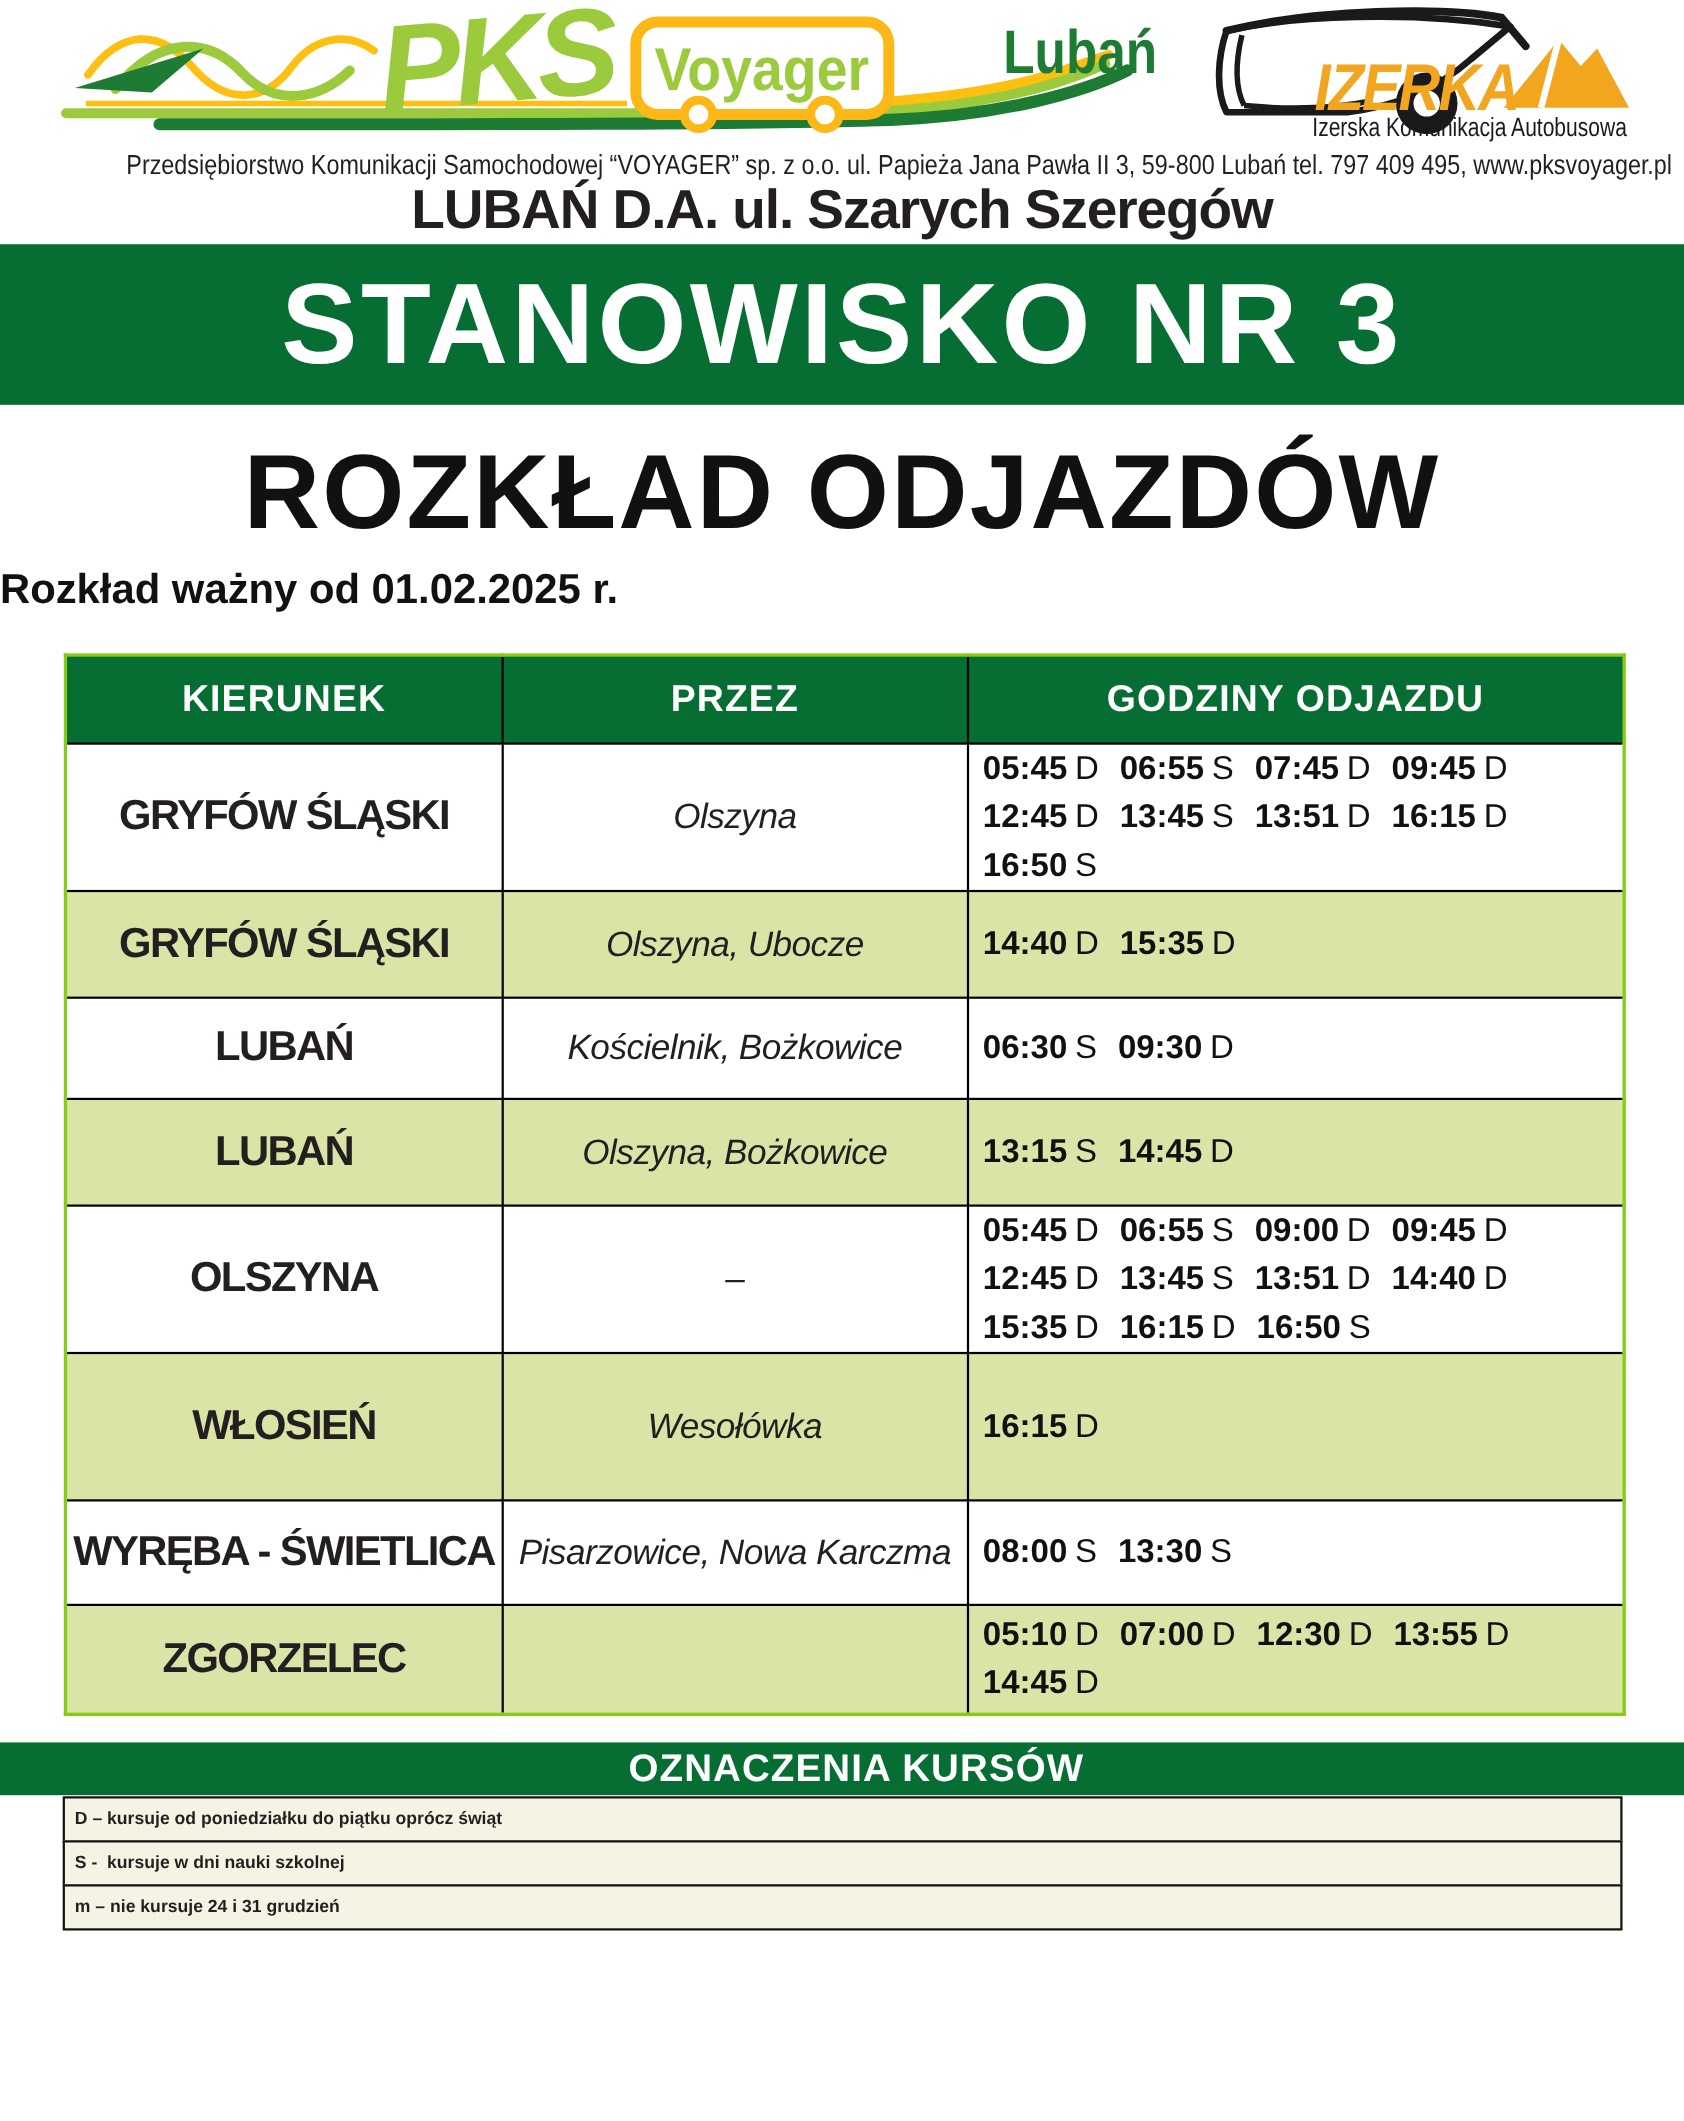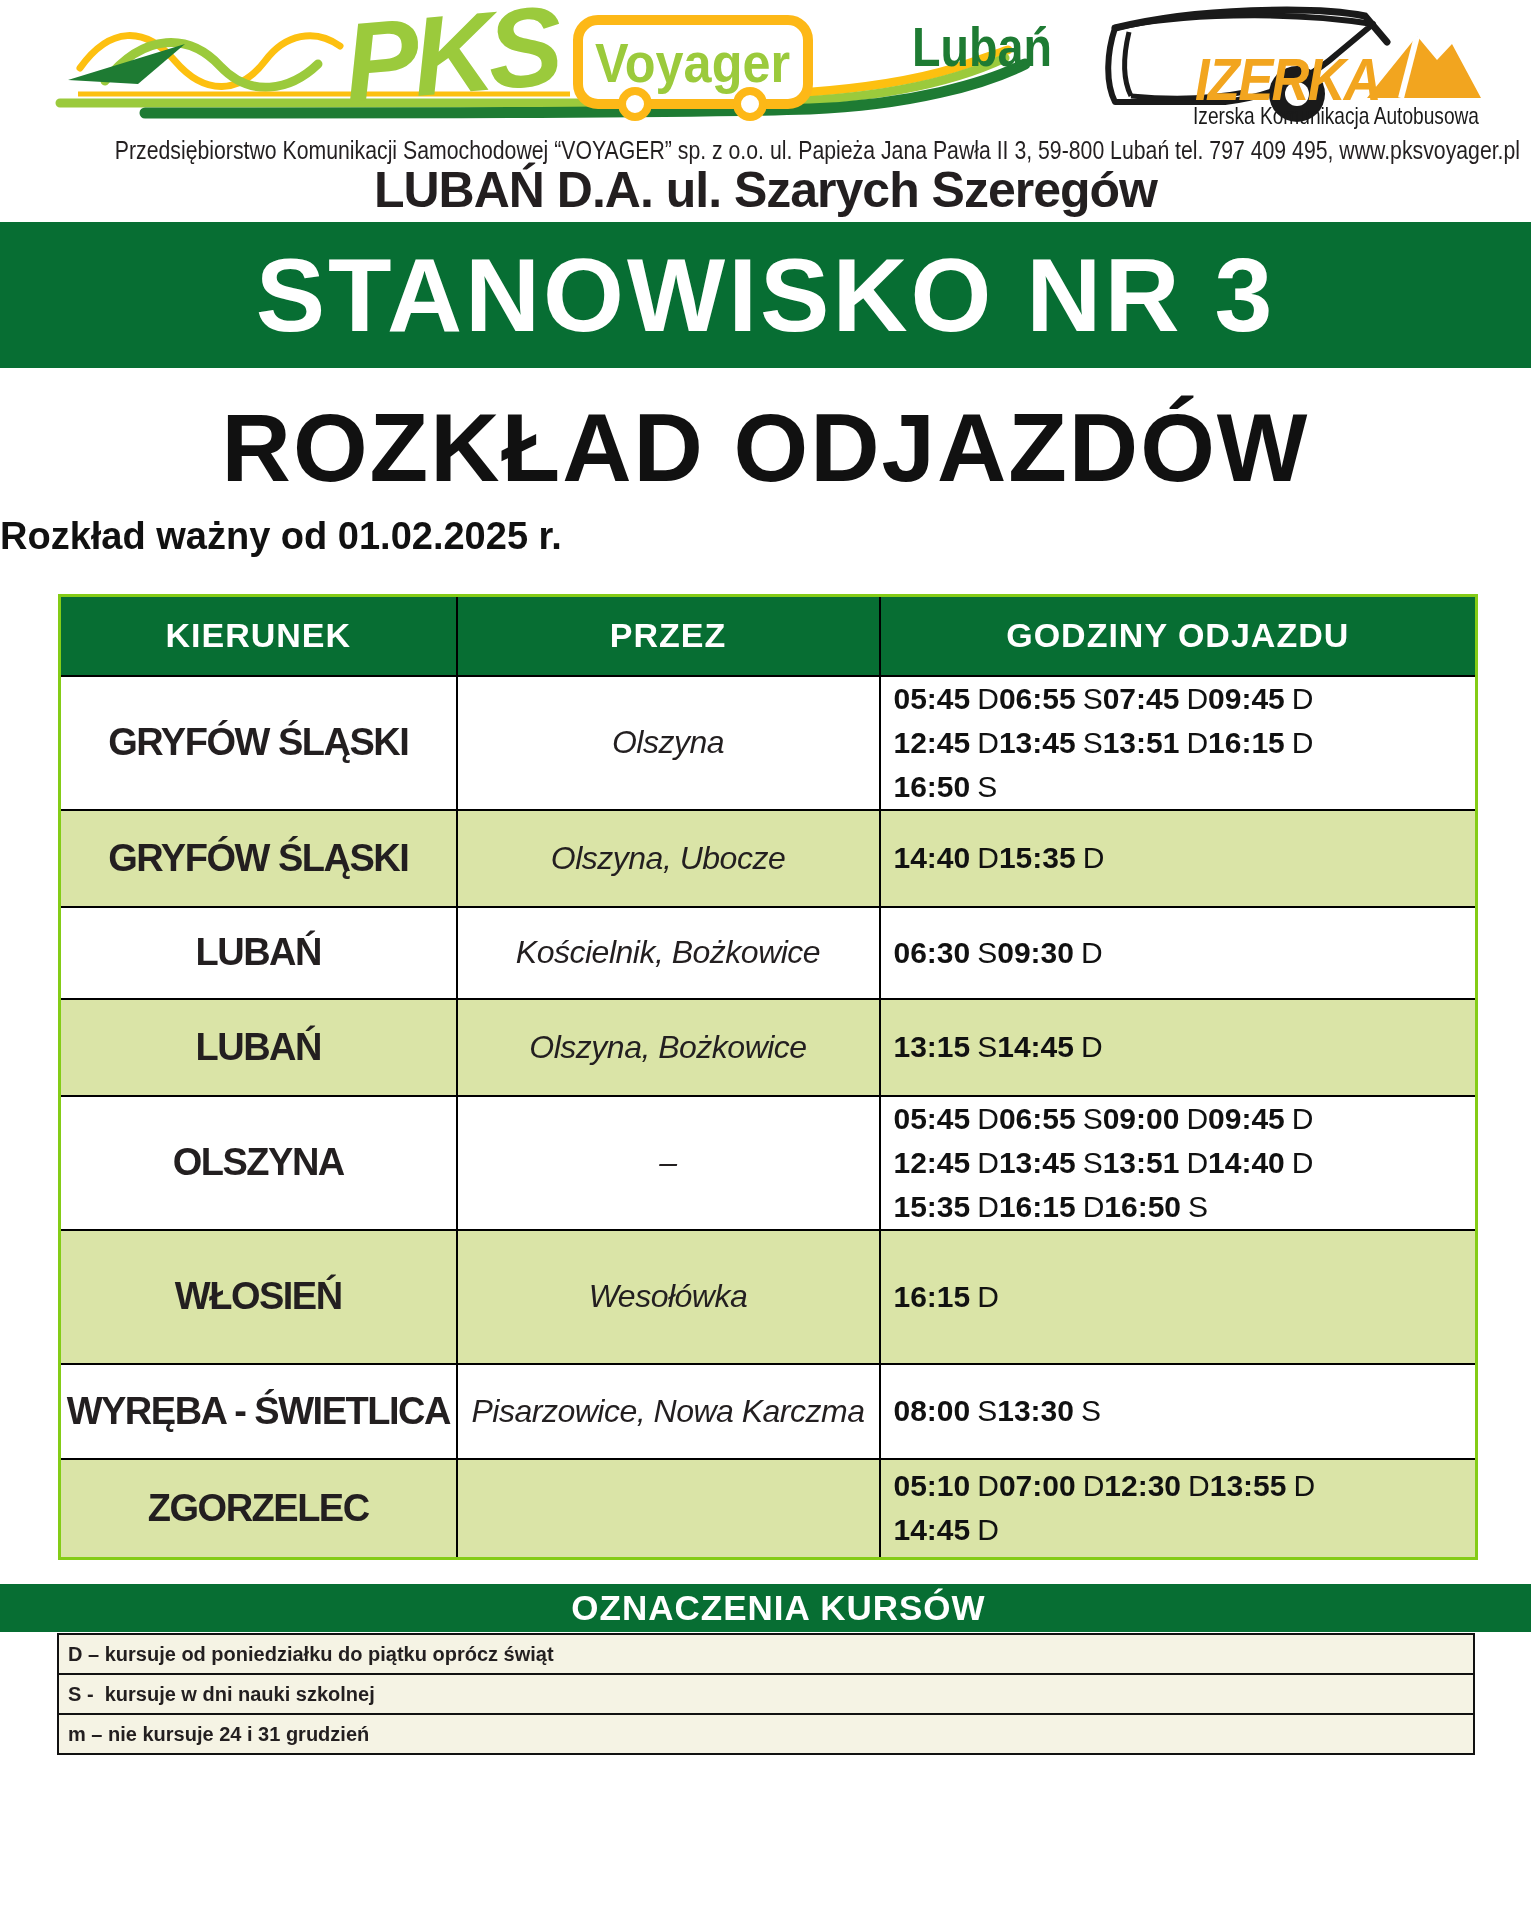--- a/index.html
+++ b/index.html
@@ -108,40 +108,40 @@
     color:#231f20;
   }
   td.przez{
     text-align:center;
     font-style:italic;
     font-size:32px;
     letter-spacing:-0.5px;
     color:#231f20;
   }
   td.times{padding-left:13px;font-size:30px;color:#111;}
-  .time-line{display:flex;line-height:44px;align-items:baseline;}
+  .time-line{display:flex;gap:19px;line-height:44px;align-items:baseline;}
   .chunk{white-space:nowrap;}
   .chunk .t{font-weight:bold;}
   .chunk .c{font-weight:normal;margin-left:7px;}
   .legend-bar{
     margin-top:24px;
     height:48px;
     width:100%;
     background:var(--dark-green);
     display:flex;align-items:center;justify-content:center;padding-left:26px;
   }
   .legend-bar-text{color:#fff;font-size:35px;font-weight:bold;letter-spacing:1px;}
   .legend{margin-left:57px;width:1418px;}
   .legend-item{
     height:42px;
     background:var(--legend-bg);
     border:2px solid #111;
     display:flex;align-items:center;
     padding-left:9px;
-    font-size:20px;
+    font-size:16px;
     font-weight:bold;
     white-space:pre;
     color:#231f20;
     margin-top:-2px;
   }
   .legend-item:first-child{margin-top:1px;}
 </style>
 </head>
 <body>
 

